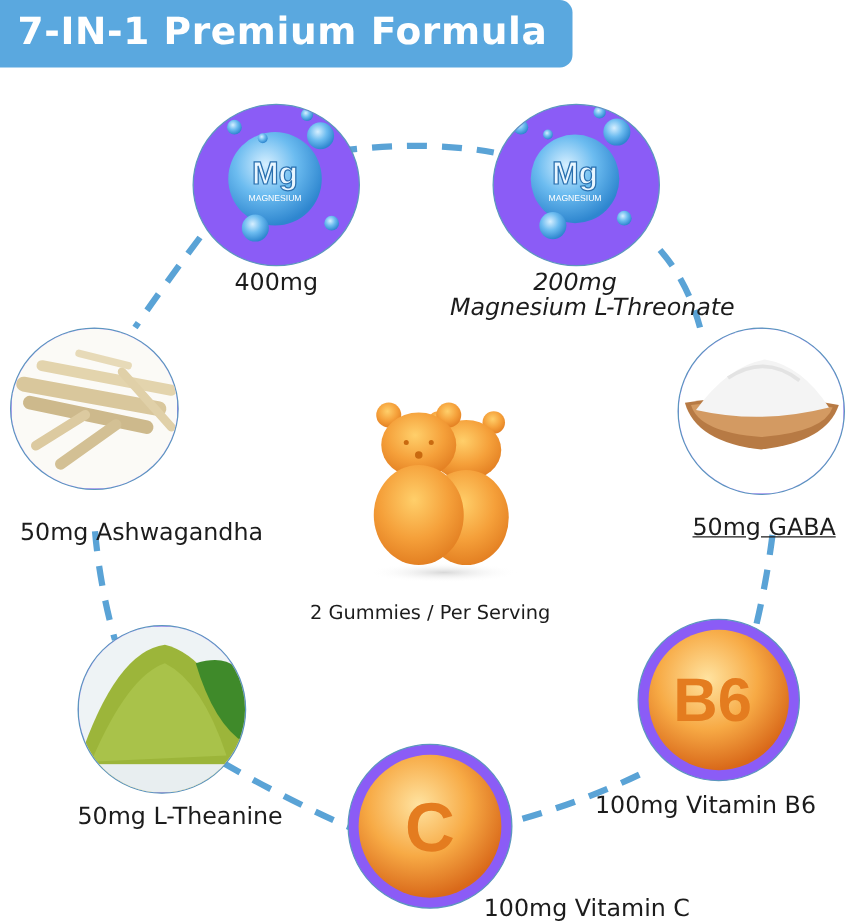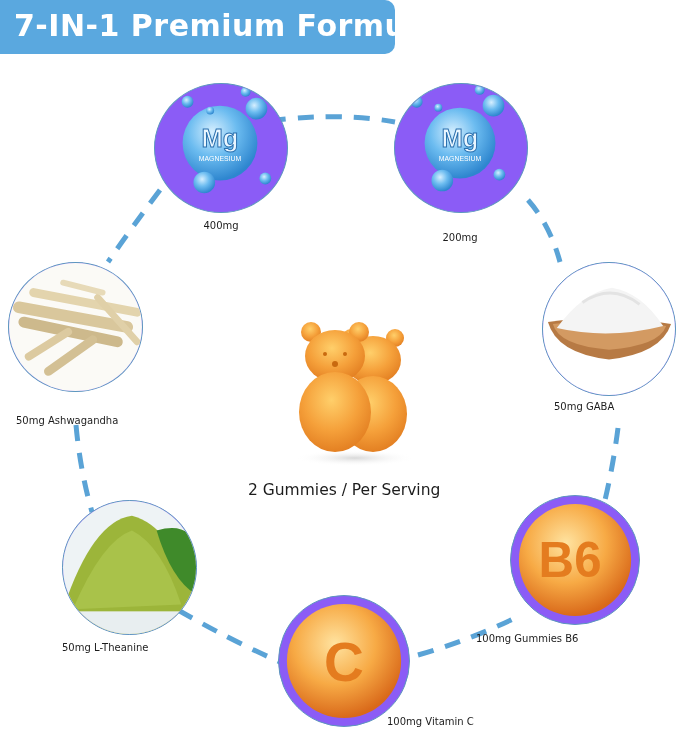--- a/index.html
+++ b/index.html
@@ -1,24 +1,24 @@
 <!DOCTYPE html>
 <html><head>
 <meta charset="utf-8">
 <style>
   html, body { margin:0; padding:0; background:#ffffff; }
   body { width:679px; height:739px; position:relative; overflow:hidden;
          font-family:"DejaVu Sans","Liberation Sans",sans-serif; color:#1c1c1c; }
-  .banner { position:absolute; left:0; top:0; width:395px; height:54px;
+  .banner { position:absolute; left:0; top:0; width:458px; height:54px;
             background:#5aa8df; border-radius:0 10px 10px 0; }
   .banner-text { position:absolute; left:14px; top:8px; font-size:30px; font-weight:bold;
                  color:#ffffff; letter-spacing:0.5px; white-space:nowrap; }
   svg.ring { position:absolute; left:0; top:0; }
   .node { position:absolute; border-radius:50%; border:1.5px solid #5c97be; background:#8b5cf6; overflow:hidden; box-sizing:border-box; }
-  .label { position:absolute; font-size:10px; text-align:center; white-space:nowrap; color:#1c1c1c; }
+  .label { position:absolute; font-size:19px; text-align:center; white-space:nowrap; color:#1c1c1c; }
   .center-label { position:absolute; font-size:15.5px; white-space:nowrap; }
   .node svg { width:100%; height:100%; display:block; }
 </style>
 </head>
 <body>
 
 <div class="banner">
   <span class="banner-text">7-IN-1 Premium Formula</span>
 </div>
 
@@ -71,22 +71,23 @@
     <circle cx="100" cy="22" r="11" fill="url(#mg2)"></circle>
     <circle cx="22" cy="18" r="6" fill="url(#mg2)"></circle>
     <circle cx="86" cy="6" r="5" fill="url(#mg2)"></circle>
     <circle cx="48" cy="98" r="11" fill="url(#mg2)"></circle>
     <circle cx="106" cy="92" r="6" fill="url(#mg2)"></circle>
     <circle cx="44" cy="24" r="4" fill="url(#mg2)"></circle>
     <text x="66" y="64" text-anchor="middle" font-family="Liberation Sans, sans-serif" font-size="26" font-weight="bold" fill="#e9f6ff" stroke="#2a6fae" stroke-width="1">Mg</text>
     <text x="66" y="78" text-anchor="middle" font-family="Liberation Sans, sans-serif" font-size="7" fill="#ffffff">MAGNESIUM</text>
   </svg>
 </div>
-<div class="label" style="left:360px;top:228px;width:200px;line-height:20px;">
+<div class="label" style="left:360px;top:216px;width:200px;line-height:20px;font-style:italic;">
   <div>200mg</div>
+  <div>Magnesium L-Threonate</div>
 </div>
 
 <div class="node" style="left:8px;top:262px;width:135px;height:130px;">
   <svg viewBox="0 0 135 130">
     <rect width="135" height="130" fill="#fbfaf6"></rect>
     <g stroke-linecap="round">
       <line x1="10" y1="45" x2="120" y2="65" stroke="#d9c79c" stroke-width="12"></line>
       <line x1="25" y1="30" x2="130" y2="50" stroke="#e3d4ad" stroke-width="9"></line>
       <line x1="15" y1="60" x2="110" y2="80" stroke="#cdb98c" stroke-width="11"></line>
       <line x1="20" y1="95" x2="60" y2="70" stroke="#dccaa0" stroke-width="8"></line>
@@ -100,21 +101,21 @@
 
 <div class="node" style="left:542px;top:262px;width:134px;height:134px;">
   <svg viewBox="0 0 134 134">
     <rect width="134" height="134" fill="#ffffff"></rect>
     <path d="M5,60 Q67,50 130,62 Q120,92 67,98 Q14,92 5,60 Z" fill="#b77a44"></path>
     <path d="M10,62 Q67,54 125,64 Q118,84 67,88 Q16,84 10,62 Z" fill="#d39a62"></path>
     <path d="M14,66 Q40,30 70,25 Q100,30 122,64 Q67,78 14,66 Z" fill="#f4f4f4"></path>
     <path d="M40,40 Q70,20 98,42" fill="none" stroke="#e3e3e3" stroke-width="3"></path>
   </svg>
 </div>
-<div class="label" style="left:554px;top:401px;">50mg GABA</div>
+<div class="label" style="left:554px;top:411px;text-decoration:underline;">50mg GABA</div>
 
 <div style="position:absolute;left:285px;top:318px;width:140px;height:150px;">
   <svg viewBox="0 0 140 150" width="140" height="150">
     <defs>
       <radialGradient id="gb" cx="45%" cy="35%" r="70%">
           <stop offset="0" stop-color="#ffcf6a"></stop>
           <stop offset="0.55" stop-color="#f5a03a"></stop>
           <stop offset="1" stop-color="#e07a1e"></stop>
         </radialGradient>
       <radialGradient id="sh" cx="50%" cy="50%" r="50%">
@@ -159,21 +160,21 @@
         <radialGradient id="vo" cx="42%" cy="35%" r="65%">
           <stop offset="0" stop-color="#ffe3a0"></stop>
           <stop offset="0.55" stop-color="#f7aa45"></stop>
           <stop offset="1" stop-color="#d9691a"></stop>
         </radialGradient>
       </defs>
     <circle cx="65" cy="65" r="57" fill="url(#vo)"></circle>
     <text x="60" y="82" text-anchor="middle" font-family="Liberation Sans, sans-serif" font-size="50" font-weight="bold" fill="#e47c1f">B6</text>
   </svg>
 </div>
-<div class="label" style="left:476px;top:633px;">100mg Gummies B6</div>
+<div class="label" style="left:476px;top:633px;">100mg Vitamin B6</div>
 
 <div class="node" style="left:278px;top:595px;width:132px;height:132px;">
   <svg viewBox="0 0 132 132">
     <defs>
         <radialGradient id="vc" cx="42%" cy="35%" r="65%">
           <stop offset="0" stop-color="#ffe3a0"></stop>
           <stop offset="0.55" stop-color="#f7aa45"></stop>
           <stop offset="1" stop-color="#d9691a"></stop>
         </radialGradient>
       </defs>

